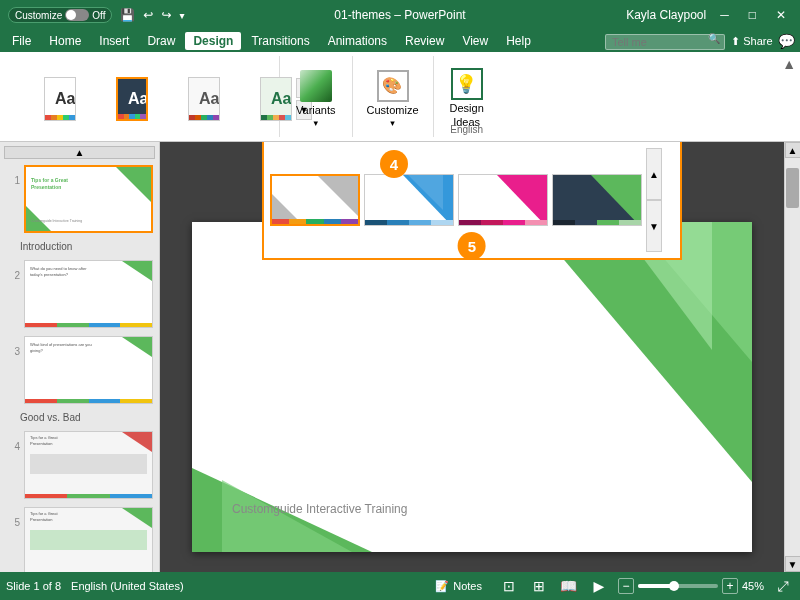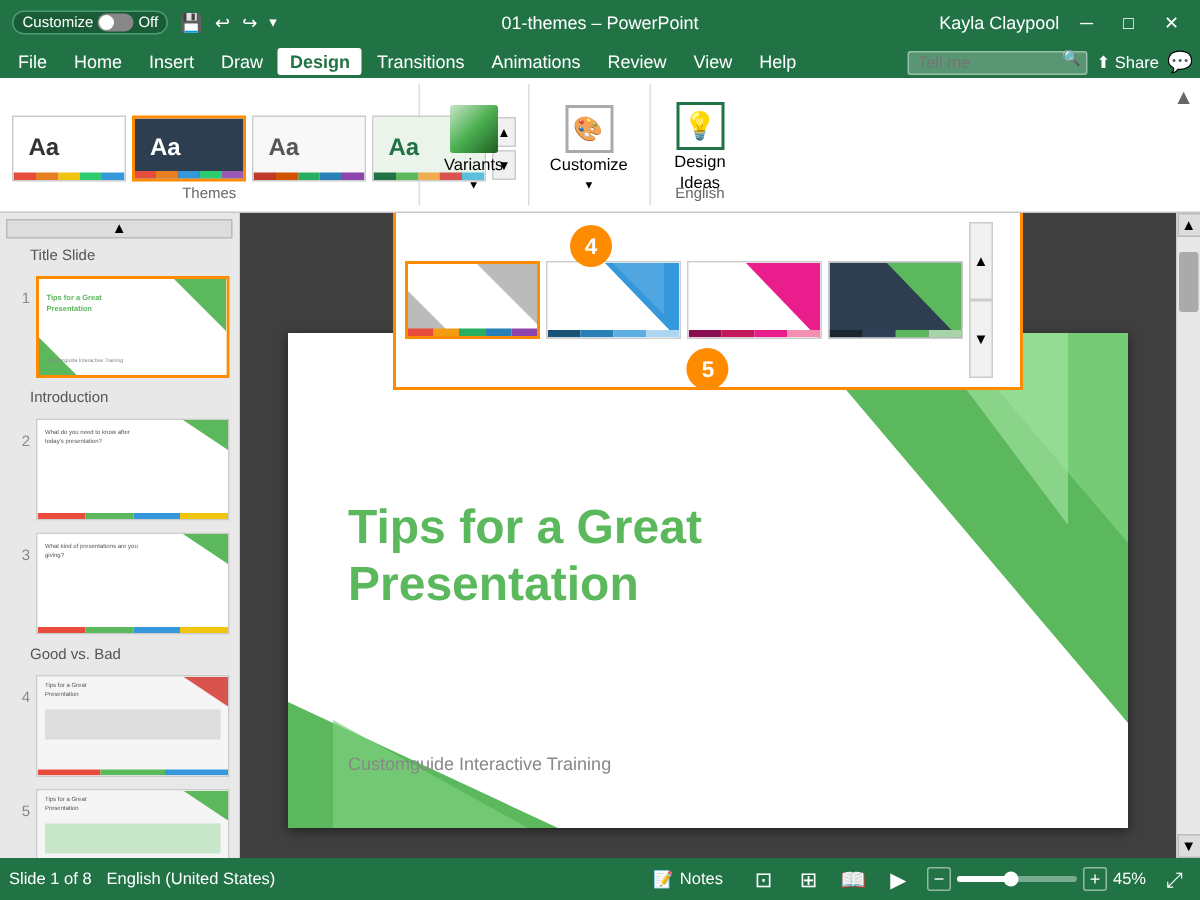--- a/index.html
+++ b/index.html
@@ -93,30 +93,31 @@
       text-align: center;
     }
     .ribbon-items {
       display: flex;
       align-items: center;
       gap: 4px;
       padding-top: 4px;
       flex: 1;
     }
     .theme-thumbnail {
-      width: 76px;
+      width: 32px;
       height: 44px;
       border: 1px solid #ccc;
       cursor: pointer;
       font-size: 14px;
       display: flex;
       flex-direction: column;
       overflow: hidden;
       background: #86efac;
       position: relative;
+      margin-left: 36px;
     }
     .theme-thumbnail.selected { border: 2px solid #ff8c00; }
     .theme-aa { font-size: 18px; font-weight: bold; padding: 4px 6px; }
     .theme-bar { flex: 1; }
 
     
     .variants-btn {
       display: flex;
       flex-direction: column;
       align-items: center;
@@ -590,21 +591,20 @@
           <div class="theme-bar" style="background:#d9534f;"></div>
           <div class="theme-bar" style="background:#5bc0de;"></div>
         </div>
       </div>
 
       <div style="display:flex;flex-direction:column;gap:2px;justify-content:center;">
         <div style="width:16px;height:20px;background:#f0f0f0;border:1px solid #ccc;display:flex;align-items:center;justify-content:center;font-size:9px;cursor:pointer;">▲</div>
         <div style="width:16px;height:20px;background:#f0f0f0;border:1px solid #ccc;display:flex;align-items:center;justify-content:center;font-size:9px;cursor:pointer;">▼</div>
       </div>
     </div>
-    <div class="ribbon-group-label">Themes</div>
   </div>
 
   <div class="ribbon-group" style="padding:0 6px;">
     <div class="ribbon-items">
       <div class="variants-btn">
         <div class="variants-icon"></div>
         <span style="font-size:11px;">Variants</span>
         <span style="font-size:9px;">▾</span>
       </div>
     </div>
@@ -634,21 +634,20 @@
   <div class="badge-4">4</div>
 
   <div class="ribbon-collapse">▲</div>
 </div>
 
 <div class="main-area">
 
   <div class="slide-panel">
     <div class="panel-scroll-btn">▲</div>
 
-    <div class="slide-group-label">Title Slide</div>
     <div class="slide-item">
       <span class="slide-number">1</span>
       <div class="slide-thumb active">
         <div class="thumb-green">
           <div class="tg-top"></div>
           <div class="tg-bot"></div>
           <div class="tg-title">Tips for a Great<br>Presentation</div>
           <div class="tg-sub">Customguide Interactive Training</div>
         </div>
       </div>
@@ -782,21 +781,20 @@
     </div>
 
     <div class="main-slide">
 
       <div class="slide-bg-tr"></div>
       <div class="slide-bg-tr2"></div>
       <div class="slide-bg-tr3"></div>
       <div class="slide-bg-bl"></div>
       <div class="slide-bg-bl2"></div>
 
-      <div class="slide-title-main">Tips for a Great Presentation</div>
 
       <div class="slide-subtitle">Customguide Interactive Training</div>
     </div>
   </div>
 
   <div class="content-scrollbar">
     <div class="scroll-btn">▲</div>
     <div class="scroll-track">
       <div class="scroll-thumb"></div>
     </div>

